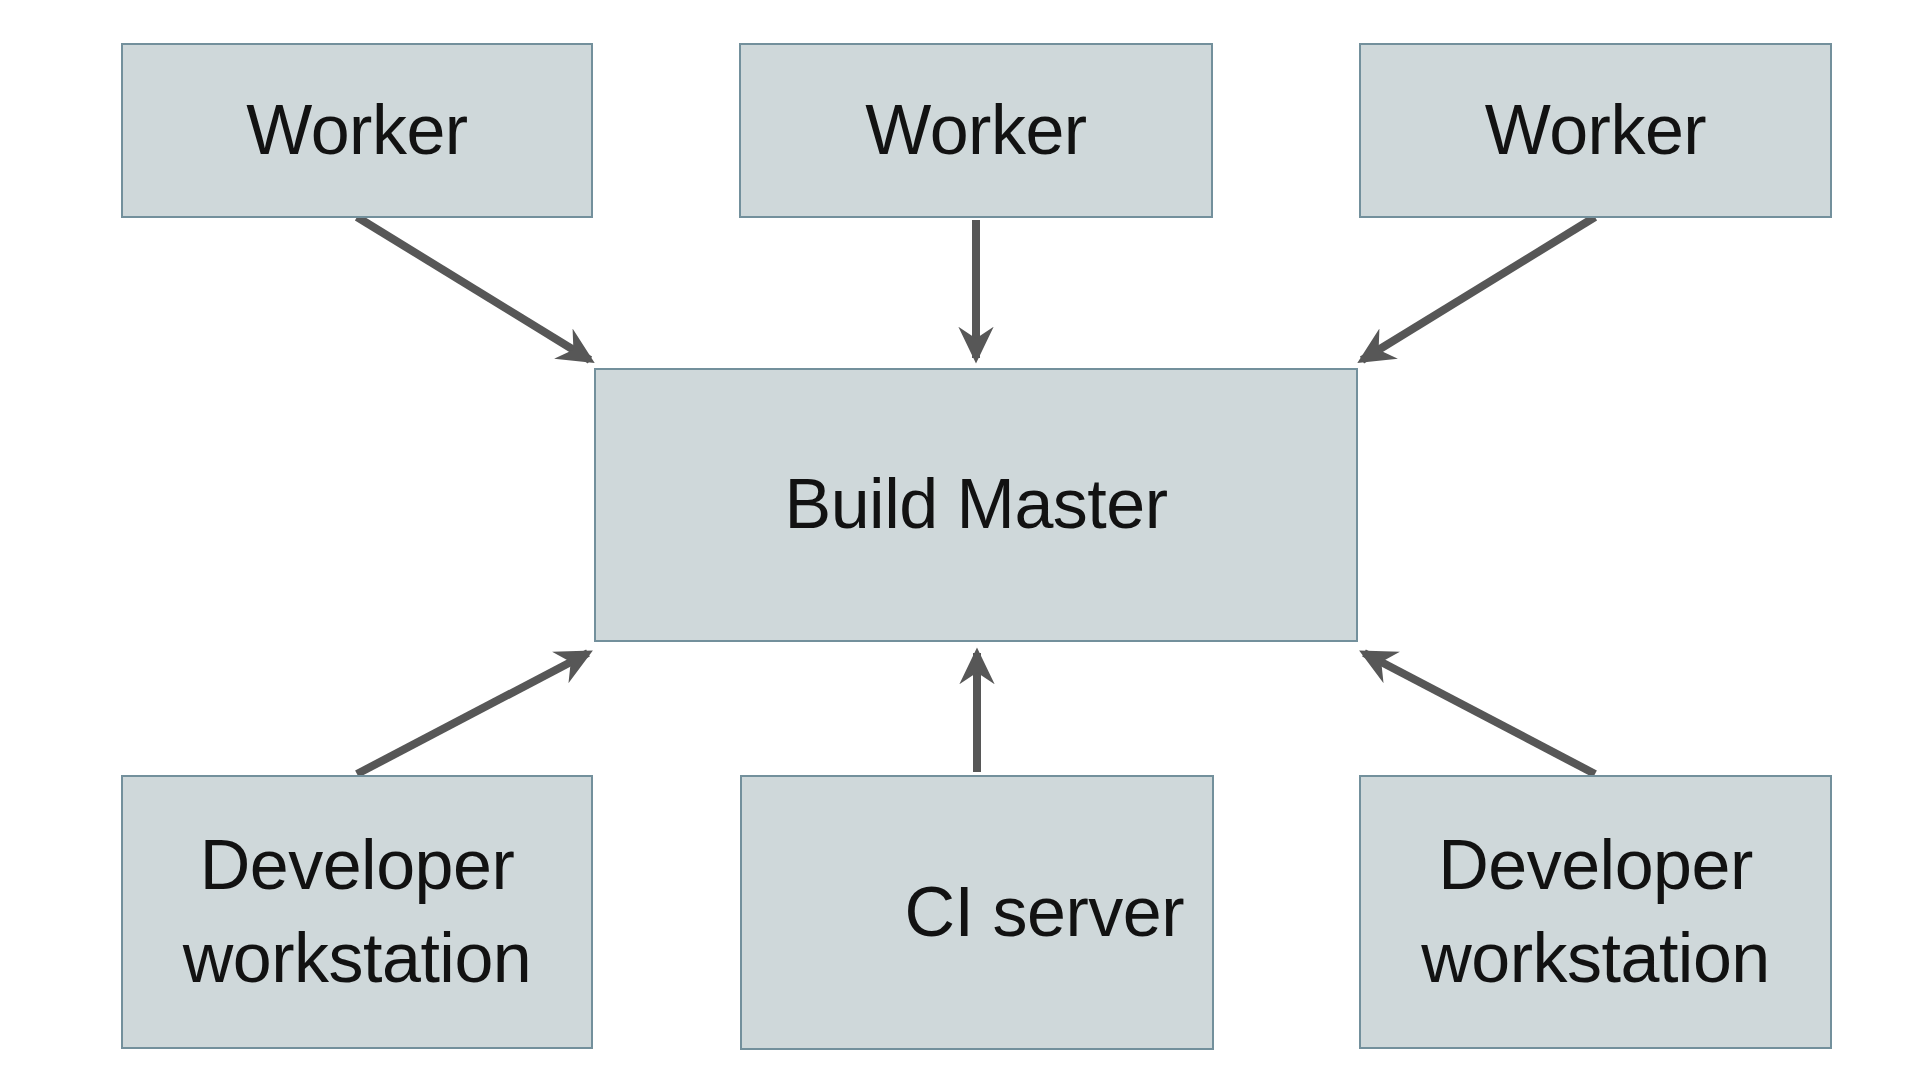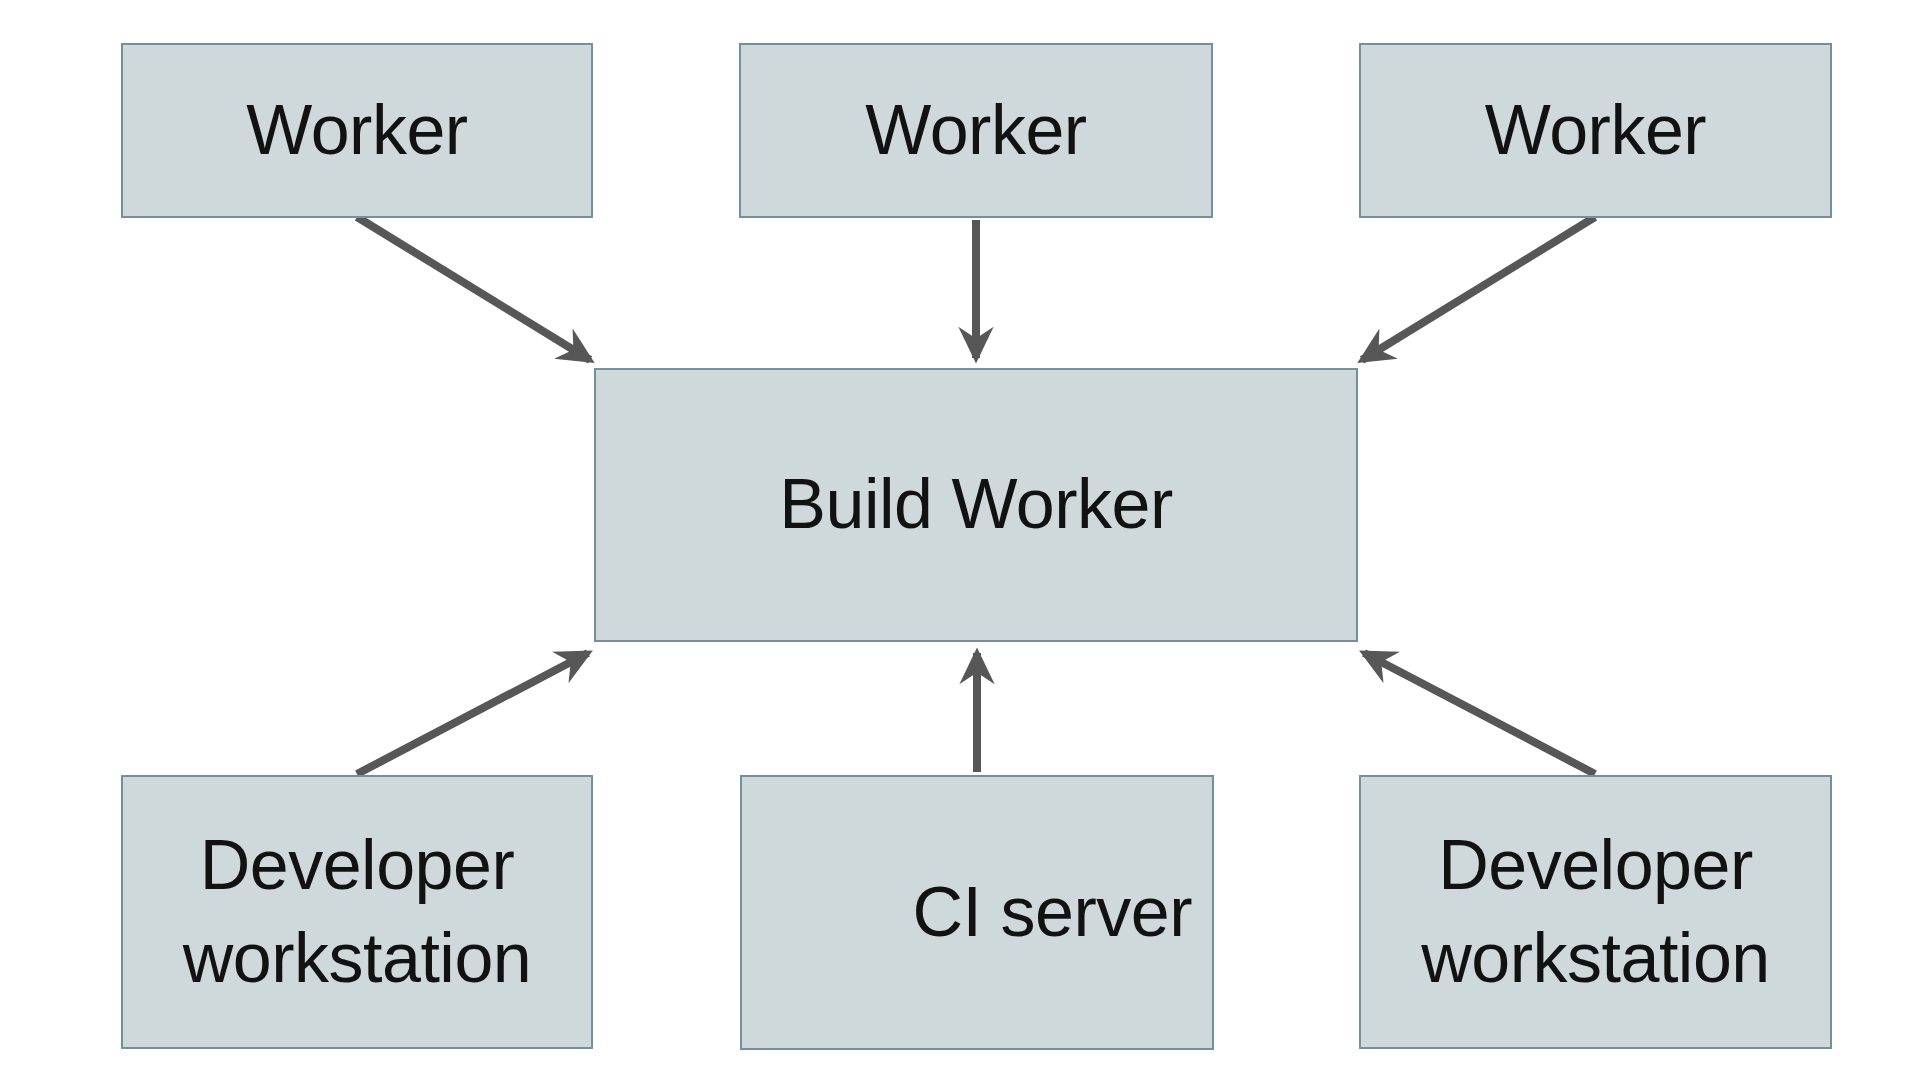--- a/index.html
+++ b/index.html
@@ -21,21 +21,21 @@
     background: #cfd8da;
     border: 2px solid #73909c;
     display: flex;
     align-items: center;
     justify-content: center;
     text-align: center;
     color: #121212;
     font-size: 70px;
     line-height: 1.33;
     letter-spacing: -0.5px;
-    padding: 0 20px;
+    padding: 0 28px;
   }
   
   .n-worker-1       { left: 121px;  top: 43px;  width: 472px; height: 175px; }
   .n-worker-2       { left: 739px;  top: 43px;  width: 474px; height: 175px; }
   .n-worker-3       { left: 1359px; top: 43px;  width: 473px; height: 175px; }
   .n-build-master   { left: 594px;  top: 368px; width: 764px; height: 274px; }
   .n-dev-ws-left    { left: 121px;  top: 775px; width: 472px; height: 274px; }
   .n-ci-server      { left: 740px;  top: 775px; width: 474px; height: 275px; justify-content: flex-end; }
   .n-dev-ws-right   { left: 1359px; top: 775px; width: 473px; height: 274px; }
 
@@ -77,21 +77,21 @@
 
   <div class="node n-worker-2">
     <span>Worker</span>
   </div>
 
   <div class="node n-worker-3">
     <span>Worker</span>
   </div>
 
   <div class="node n-build-master">
-    <span>Build Worker</span>
+    <span>Build Master</span>
   </div>
 
   <div class="node n-dev-ws-left">
     <span>Developer workstation</span>
   </div>
 
   <div class="node n-ci-server">
     <span>CI server</span>
   </div>
 

